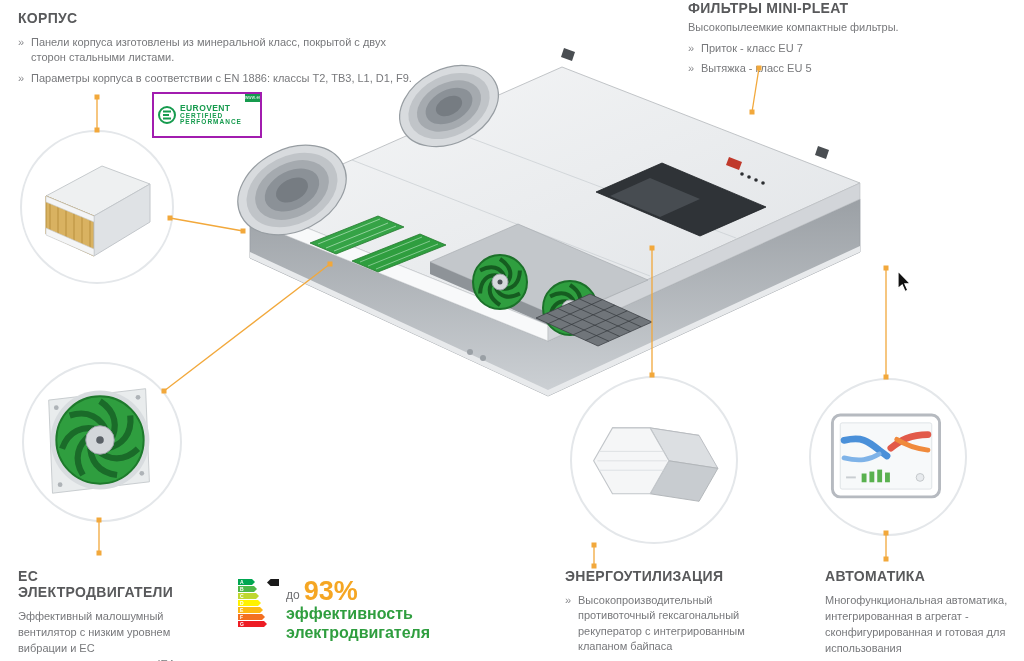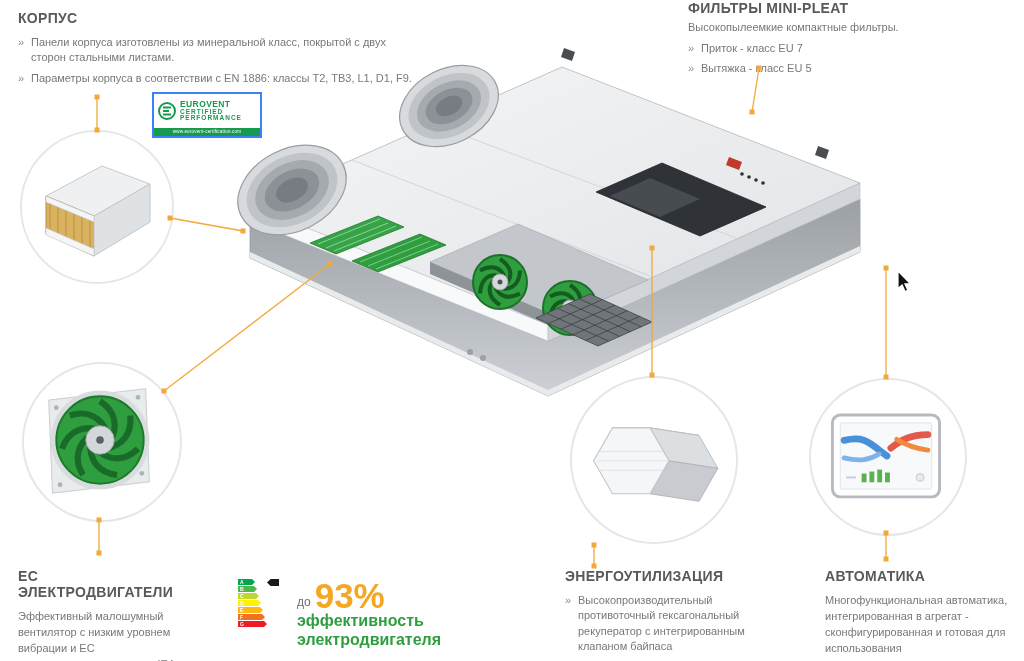--- a/index.html
+++ b/index.html
@@ -14,43 +14,43 @@
   ul.bullets li::before{content:"\00BB";position:absolute;left:0;top:0;color:#8a8b8e;}
   #unit-svg{position:absolute;left:0;top:0;z-index:5;pointer-events:none;}
   #connector-svg{position:absolute;left:0;top:0;z-index:30;pointer-events:none;}
   .callout{position:absolute;border-radius:50%;background:#fff;border:2px solid #e4e7ea;z-index:10;overflow:hidden;}
   .callout svg{position:absolute;left:0;top:0;}
   #callout-panel{left:20px;top:130px;width:150px;height:150px;}
   #callout-fan{left:22px;top:362px;width:156px;height:156px;}
   #callout-hex{left:570px;top:376px;width:164px;height:164px;}
   #callout-ctrl{left:809px;top:378px;width:154px;height:154px;}
   
-  .eurovent{left:152px;top:92px;width:106px;height:42px;border:2px solid #3b82f6;background:#fff;
-            z-index:15;display:flex;flex-direction:column;}
+  .eurovent{left:152px;top:92px;width:106px;height:42px;border:2px solid #a21caf;background:#fff;
+            z-index:15;display:flex;flex-direction:row;}
   .ev-top{flex:1;display:flex;align-items:center;padding:1px 3px;gap:3px;}
   .ev-lines{display:flex;flex-direction:column;line-height:1.05;}
   .ev-name{font-size:8.5px;font-weight:700;color:#169b4e;letter-spacing:.4px;}
   .ev-sub{font-size:6.5px;font-weight:700;color:#169b4e;letter-spacing:1px;}
   .ev-strip{height:8px;background:#169b4e;color:#fff;font-size:4.5px;text-align:center;line-height:8px;
             letter-spacing:.2px;white-space:nowrap;overflow:hidden;}
   
-  .energy{left:238px;top:579px;display:flex;gap:17px;z-index:20;}
+  .energy{left:238px;top:579px;display:flex;gap:6px;z-index:20;}
   .bars{display:flex;flex-direction:column;gap:1px;position:relative;width:42px;}
   .bar{height:6px;color:#fff;font-size:5px;font-weight:700;line-height:6px;padding-left:2px;
        clip-path:polygon(0 0,calc(100% - 3px) 0,100% 50%,calc(100% - 3px) 100%,0 100%);}
   .b0{width:15px;background:#00a651;} .b1{width:17px;background:#50b848;}
   .b2{width:19px;background:#bfd730;} .b3{width:21px;background:#fff200;}
   .b4{width:23px;background:#fdb913;} .b5{width:25px;background:#f37021;}
   .b6{width:27px;background:#ed1c24;}
   .indicator{position:absolute;left:29px;top:0;width:12px;height:7px;background:#1a1a1a;
              clip-path:polygon(0 50%,30% 0,100% 0,100% 100%,30% 100%);}
   .energy-text{display:flex;flex-direction:column;}
   .energy-top{display:flex;align-items:flex-end;gap:4px;}
   .energy-prefix{font-size:12px;color:#6d6e71;padding-bottom:3px;}
-  .energy-value{font-size:35px;font-weight:700;color:#f5a623;line-height:.95;}
+  .energy-value{font-size:27px;font-weight:700;color:#f5a623;line-height:.95;}
   .energy-caption{font-size:16px;font-weight:700;color:#2f9e3f;line-height:1.18;}
   #cursor{left:896px;top:270px;z-index:40;}
 </style>
 </head>
 <body>
 
 <svg id="unit-svg" width="1024" height="661" viewBox="0 0 1024 661">
   <defs>
     <linearGradient id="gTop" x1="0%" y1="0%" x2="100%" y2="100%">
       <stop offset="0%" stop-color="#f5f6f7"></stop>

